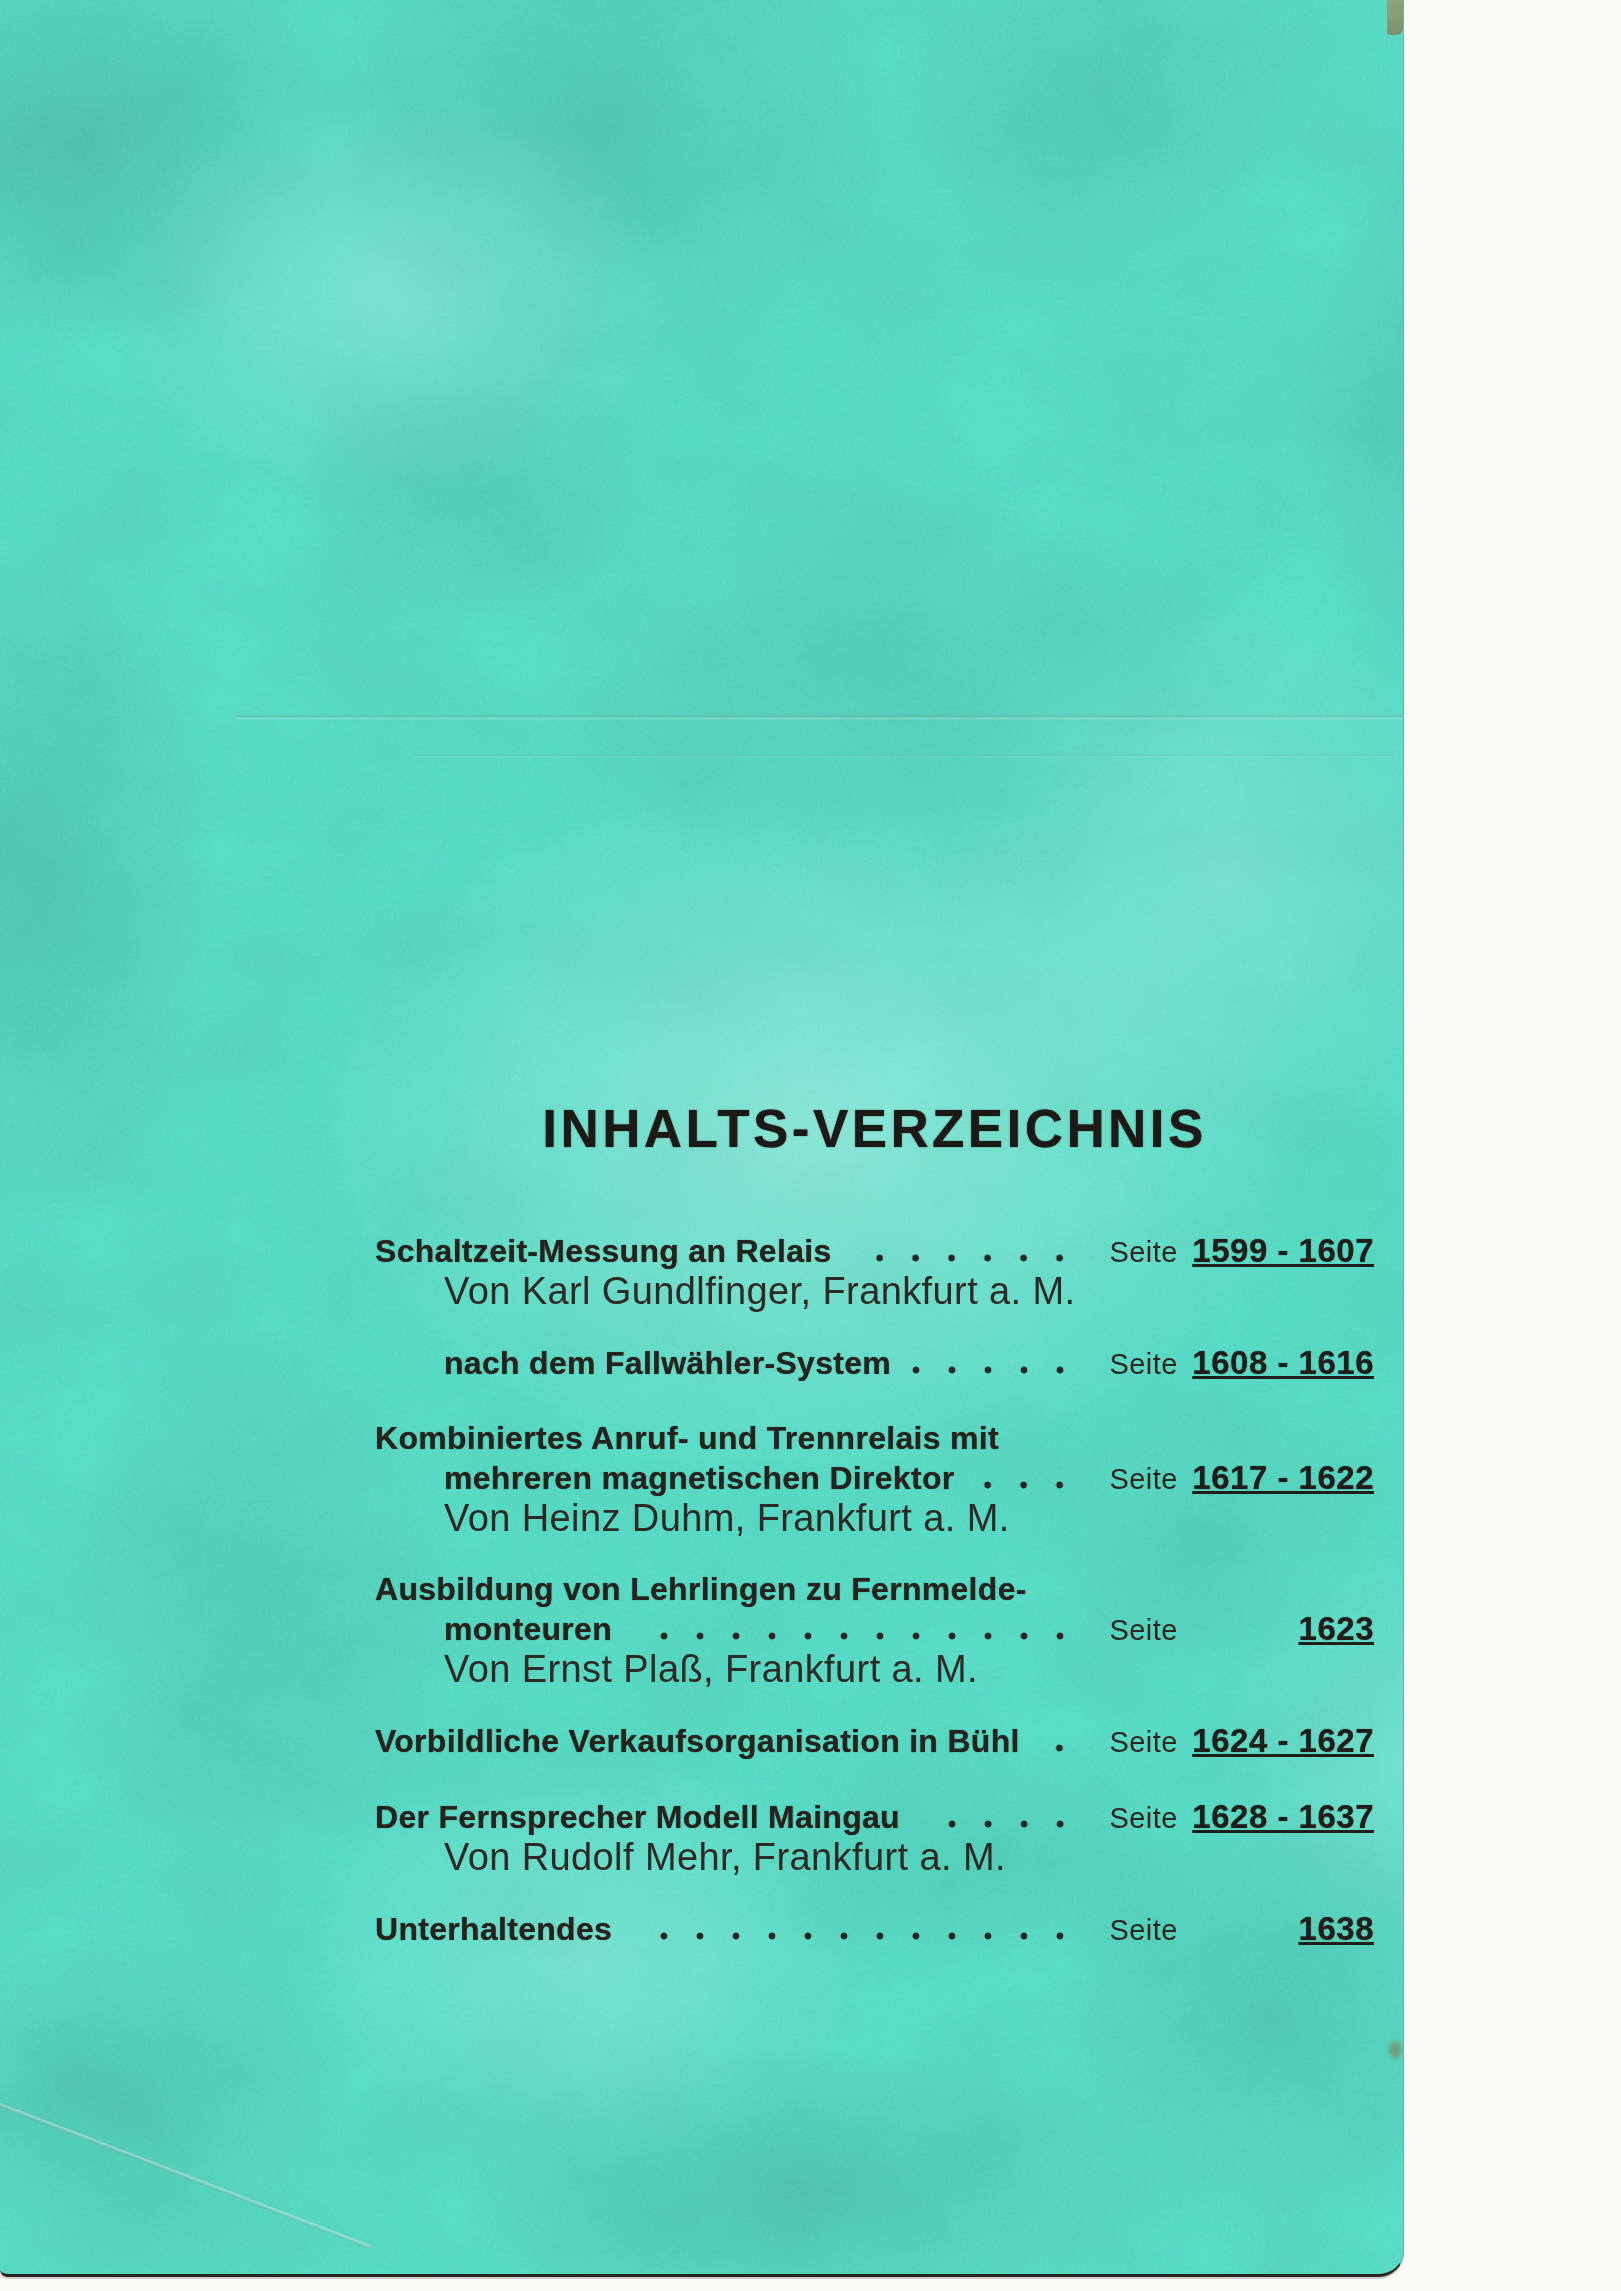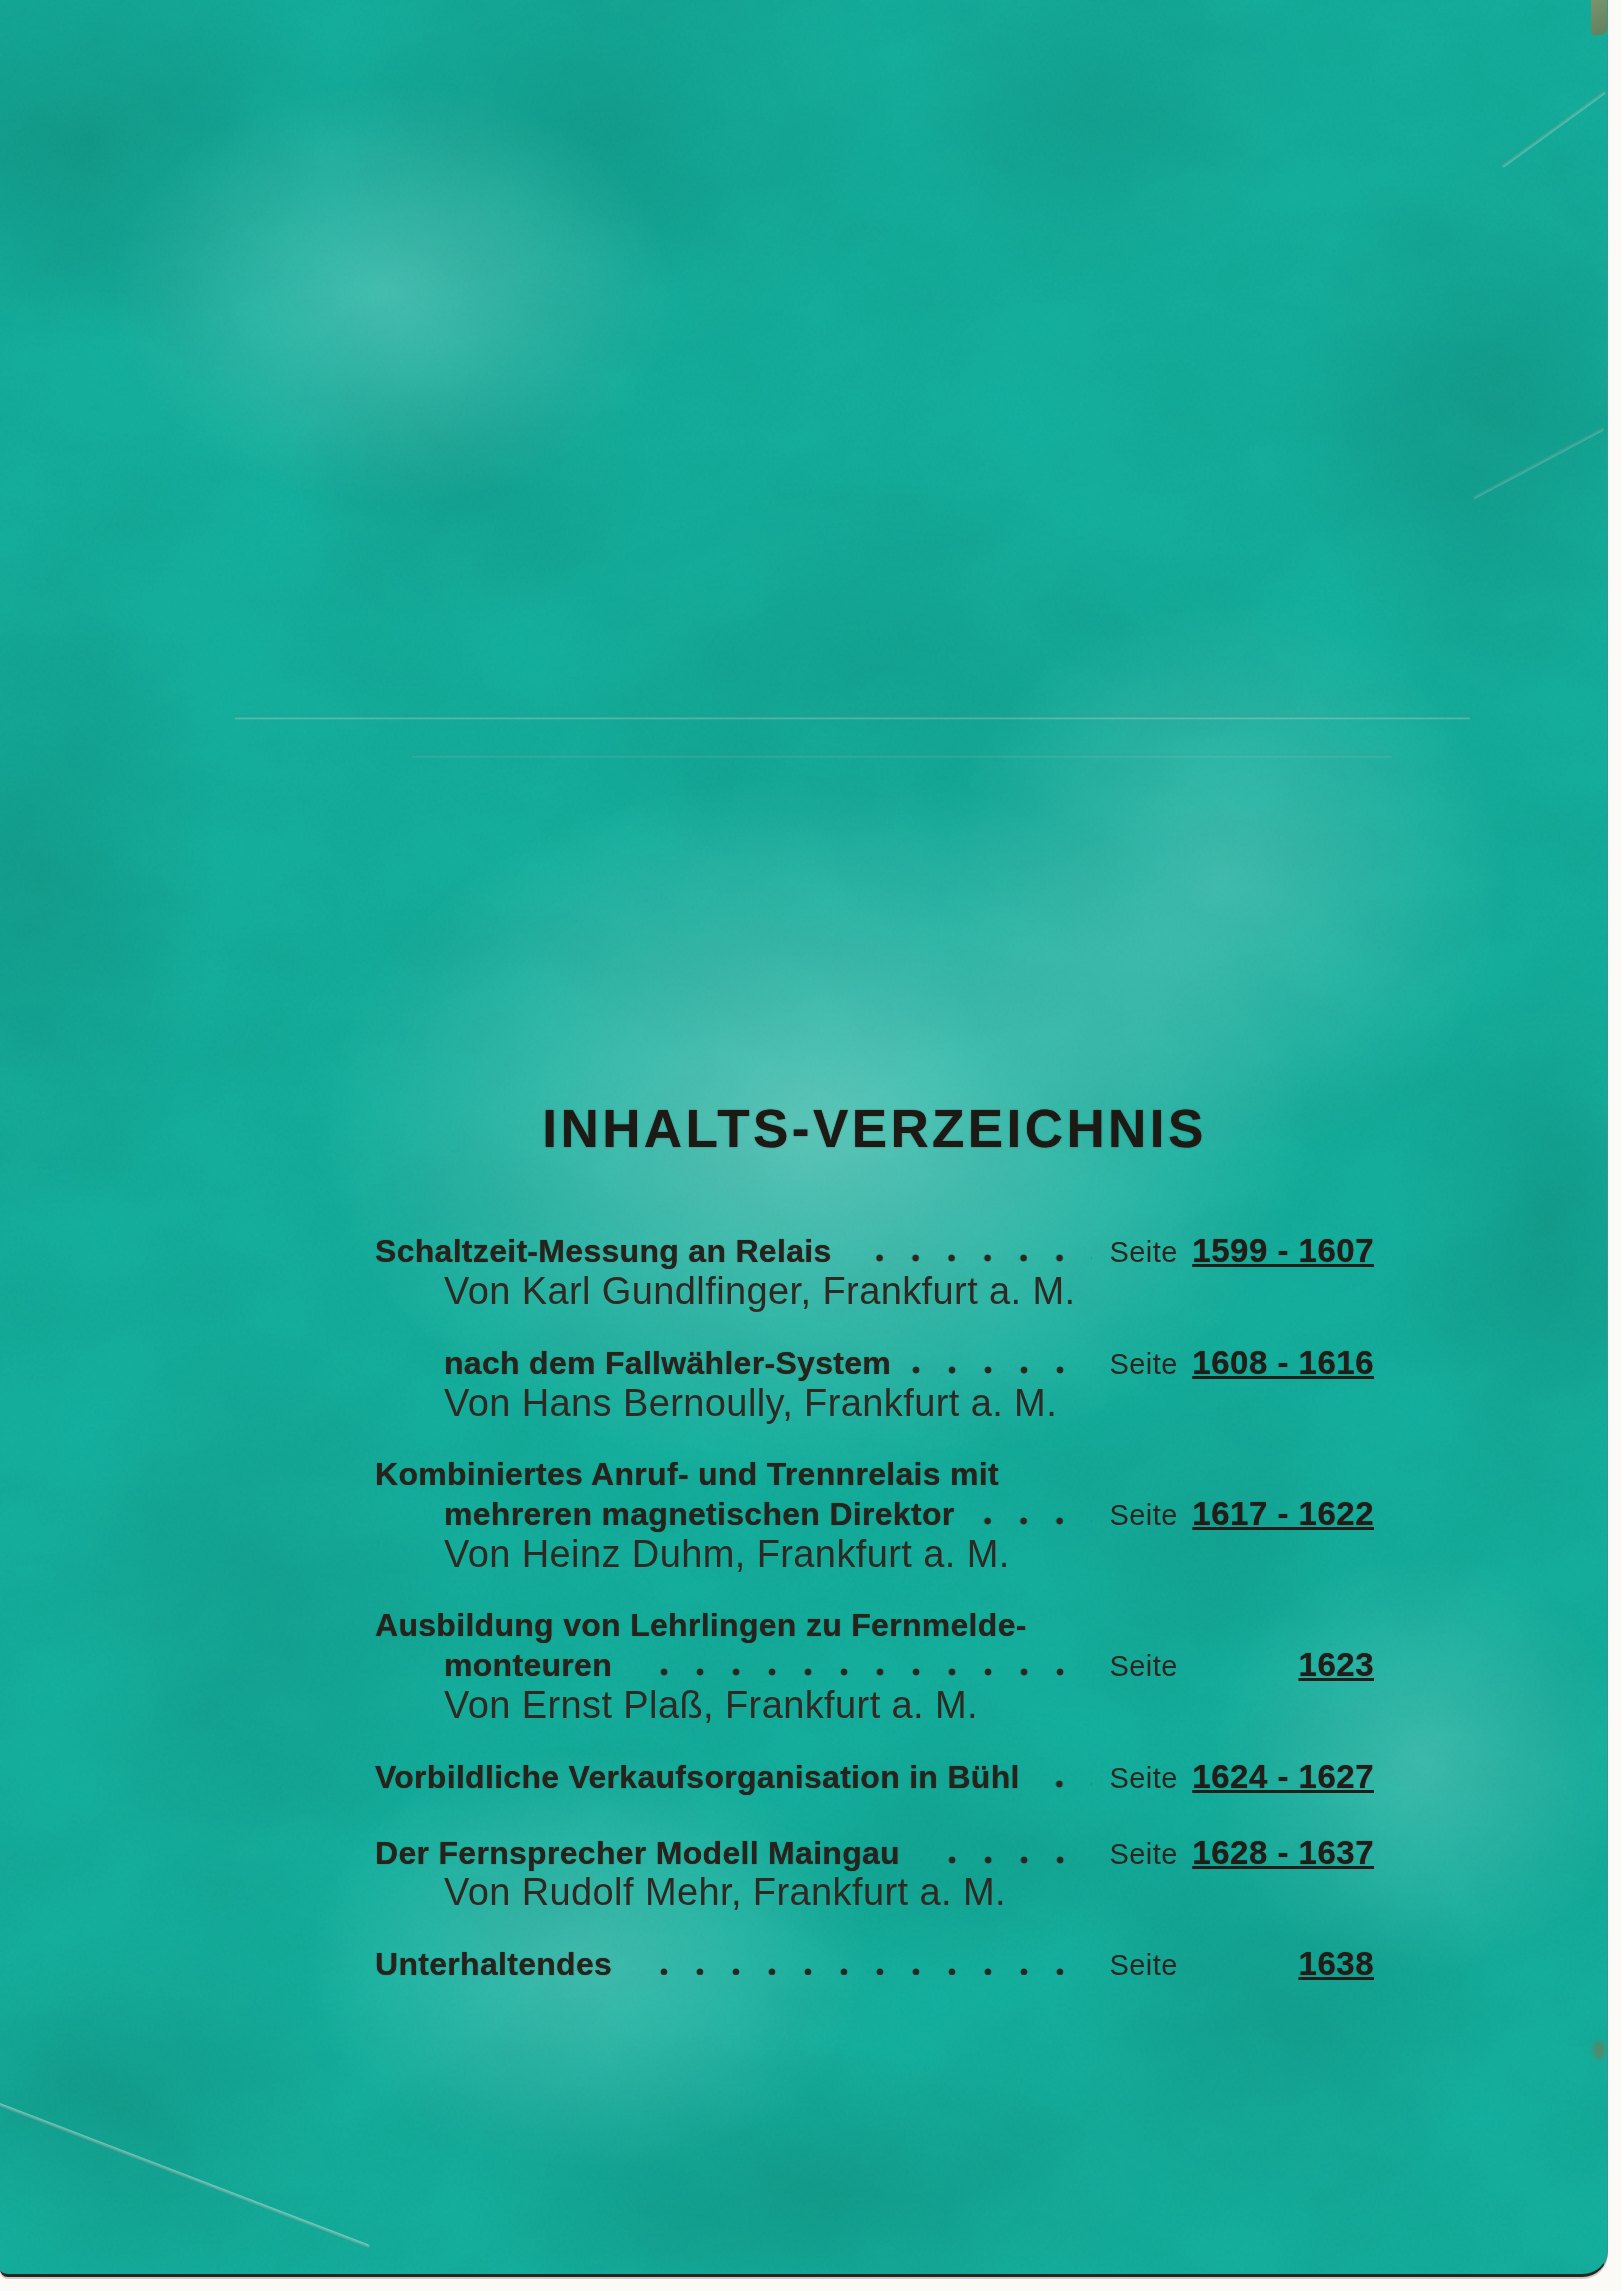--- a/index.html
+++ b/index.html
@@ -7,23 +7,23 @@
     width: 1621px; height: 2292px;
     background: #fbfaf7;
     font-family: "Liberation Sans", sans-serif;
     overflow: hidden;
   }
   .stage { position: relative; width: 1621px; height: 2292px; }
 
   
   .paper {
     position: absolute; left: 0; top: 0;
-    width: 1608px; height: 2277px;
+    width: 1404px; height: 2277px;
     box-sizing: border-box;
-    background: #14b8a6;
+    background: #5eead4;
     border-right: 1px solid rgba(112,102,90,.40);
     border-bottom: 3.9px solid #28241f;
     border-radius: 0 0 25.5px 7.8px;
     overflow: hidden;
     box-shadow: 0 2px 0 rgba(70,64,56,.25);
   }
   .tex { position: absolute; inset: 0; pointer-events: none; background: #fff; }
   .tex-blotch { filter: url(#blotchF); opacity: .45; mix-blend-mode: multiply; }
   .tex-grain  { filter: url(#grainF);  opacity: .22; mix-blend-mode: multiply; }
   .tex-smudge {
@@ -196,21 +196,20 @@
     <div class="byline">Von Karl Gundlfinger, Frankfurt a. M.</div>
   </div>
 
   <div class="entry">
             <div class="entry-line last indent">
       <span class="title-text">nach dem Fallwähler-System</span>
       <span class="leader"></span>
       <span class="seite">Seite</span>
       <span class="pagenum">1608 - 1616</span>
     </div>
-    <div class="byline">Von Hans Bernoully, Frankfurt a. M.</div>
   </div>
 
   <div class="entry">
     <div class="entry-line"><span class="title-text">Kombiniertes Anruf- und Trennrelais mit</span></div>
             <div class="entry-line last indent">
       <span class="title-text">mehreren magnetischen Direktor</span>
       <span class="leader"></span>
       <span class="seite">Seite</span>
       <span class="pagenum">1617 - 1622</span>
     </div>

